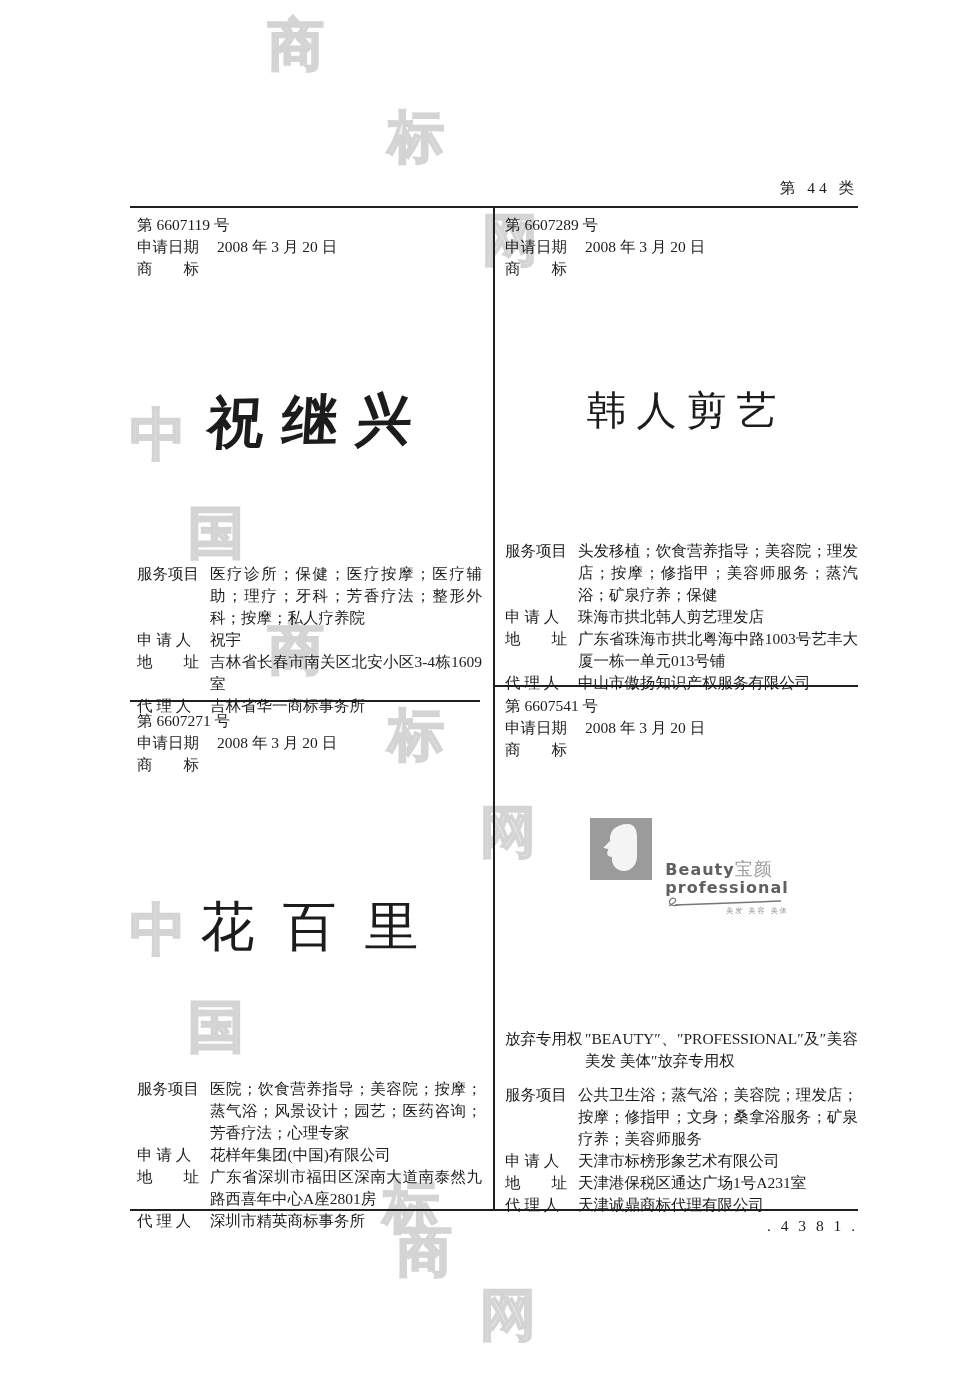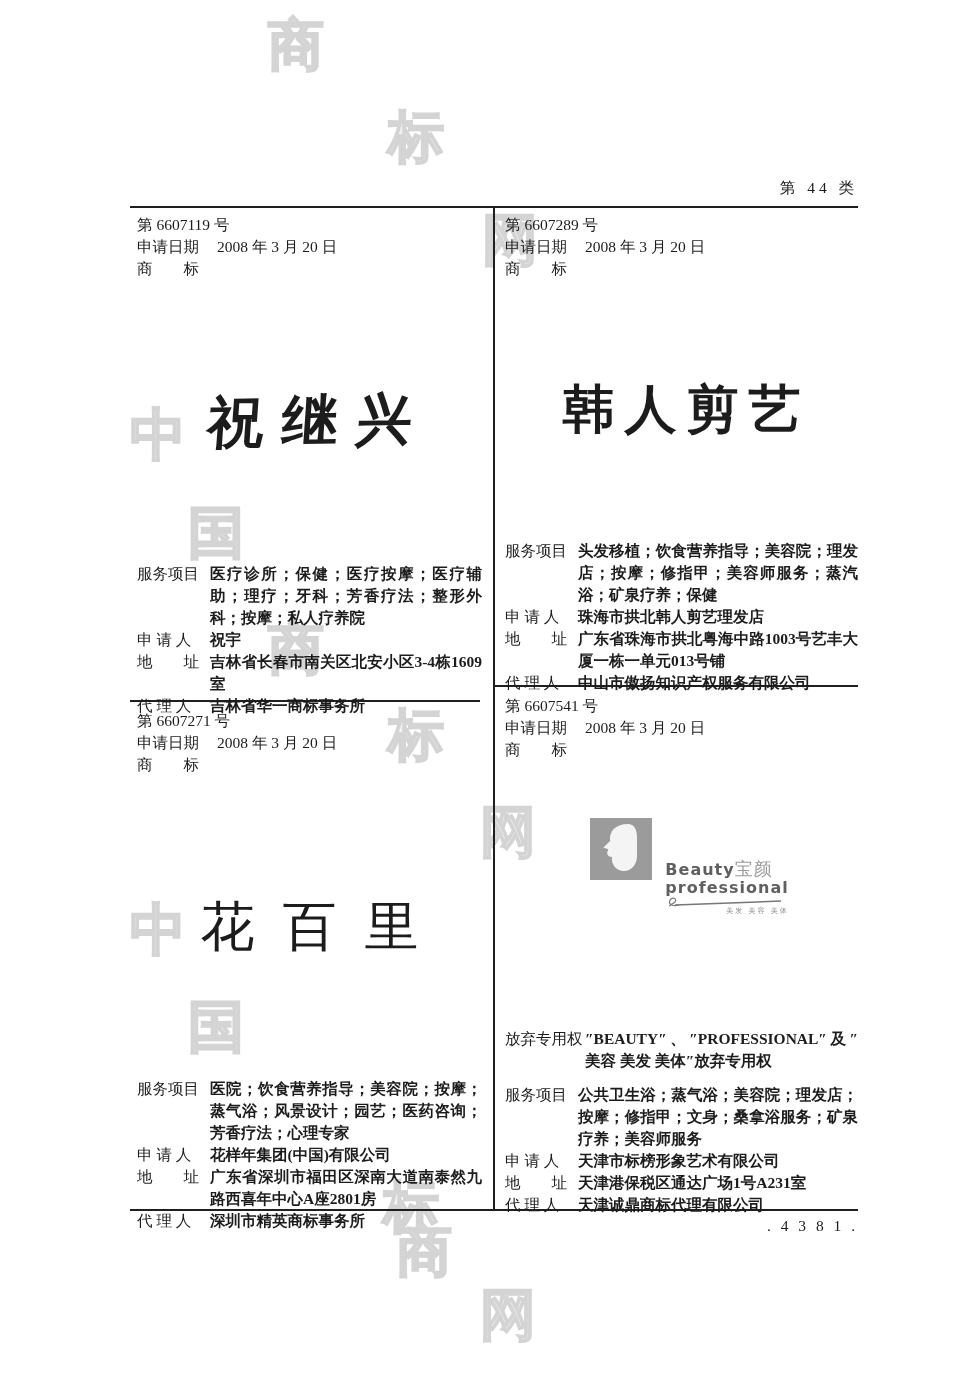--- a/index.html
+++ b/index.html
@@ -12,27 +12,27 @@
   .class-header { position:absolute; top:178px; right:122px; letter-spacing:4px; }
   .page-number { position:absolute; top:1217px; right:122px; letter-spacing:3px; }
 
   .entry { position:absolute; }
   .hline { line-height:22px; height:22px; white-space:nowrap; }
   .dategap { display:inline-block; width:18px; }
 
   .markbox { display:flex; align-items:center; justify-content:center; overflow:hidden; }
   .mark-calligraphy { font-size:56px; font-weight:bold; letter-spacing:18px; margin-right:-18px;
                       transform:skewX(-5deg) rotate(-1deg); }
-  .mark-heavy { font-size:52px; font-weight:bold; letter-spacing:10px; margin-right:-10px; }
+  .mark-heavy { font-size:40px; font-weight:normal; letter-spacing:10px; margin-right:-10px; }
   .mark-thin  { font-size:54px; font-weight:normal; letter-spacing:28px; margin-right:-28px; }
 
   .row { display:flex; line-height:22px; margin:0; }
   .lbl { flex:0 0 64px; margin-right:9px; white-space:pre; }
   .lbl-wide { flex:0 0 80px; white-space:pre; }
-  .val { flex:1; text-align:justify;font-weight:bold; }
+  .val { flex:1; text-align:justify; }
 
   
   .logo { display:flex; align-items:flex-start; gap:13px; transform:translate(8px,-28px); }
   .logo-square { width:62px; height:62px; flex:0 0 62px; }
   .logo-text { padding-top:4px; font-family:"DejaVu Sans","Liberation Sans",sans-serif;margin-top:38px; }
   .logo-line1 { font-weight:bold; color:#606060; font-size:16px; letter-spacing:1px; line-height:19px; }
   .logo-cn { font-family:"Liberation Serif",serif; font-weight:normal; color:#9a9a9a; font-size:18px; }
   .logo-line2 { font-weight:bold; color:#606060; font-size:16px; letter-spacing:1px; line-height:17px; }
   .logo-swoosh { display:block; margin-top:1px; }
   .logo-tagline { font-size:7px; color:#8f8f8f; text-align:right; letter-spacing:2px; line-height:9px; }

